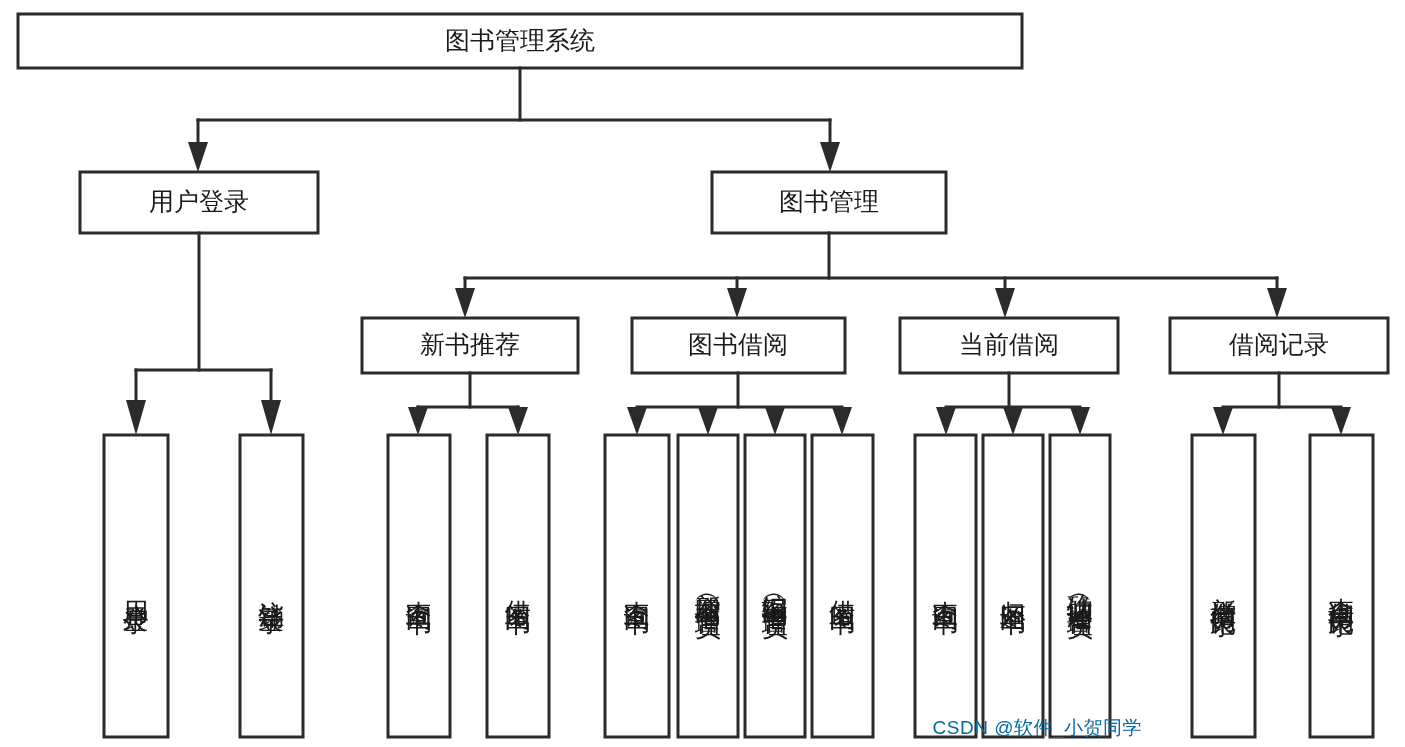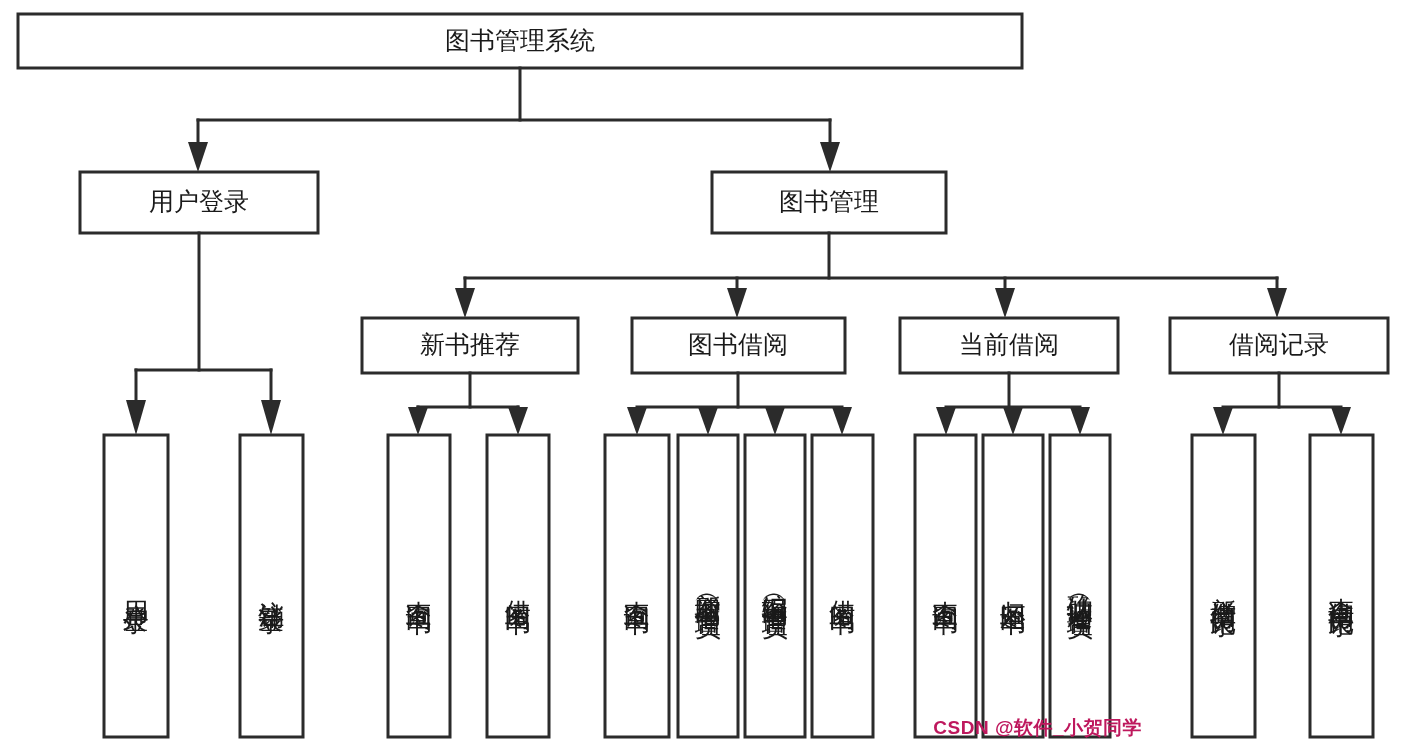--- a/index.html
+++ b/index.html
@@ -64,24 +64,23 @@
     justify-content: center;
     pointer-events: none;
     user-select: none;
   }
   #watermark {
     position: absolute;
     right: 12px;
     bottom: 6px;
     font-family: "Liberation Sans", "DejaVu Sans", sans-serif;
     font-size: 19px;
-    color: #be185d;
+    color: #0369a1;
     letter-spacing: 0.5px;
     white-space: nowrap;
-    font-weight: bold;
   }
 </style>
 </head>
 <body>
 
 <div id="diagram-root">
 
   <svg id="tree-svg" viewBox="0 0 1405 747">
 
     <rect class="node-box" x="18" y="14" width="1004" height="54"></rect>

